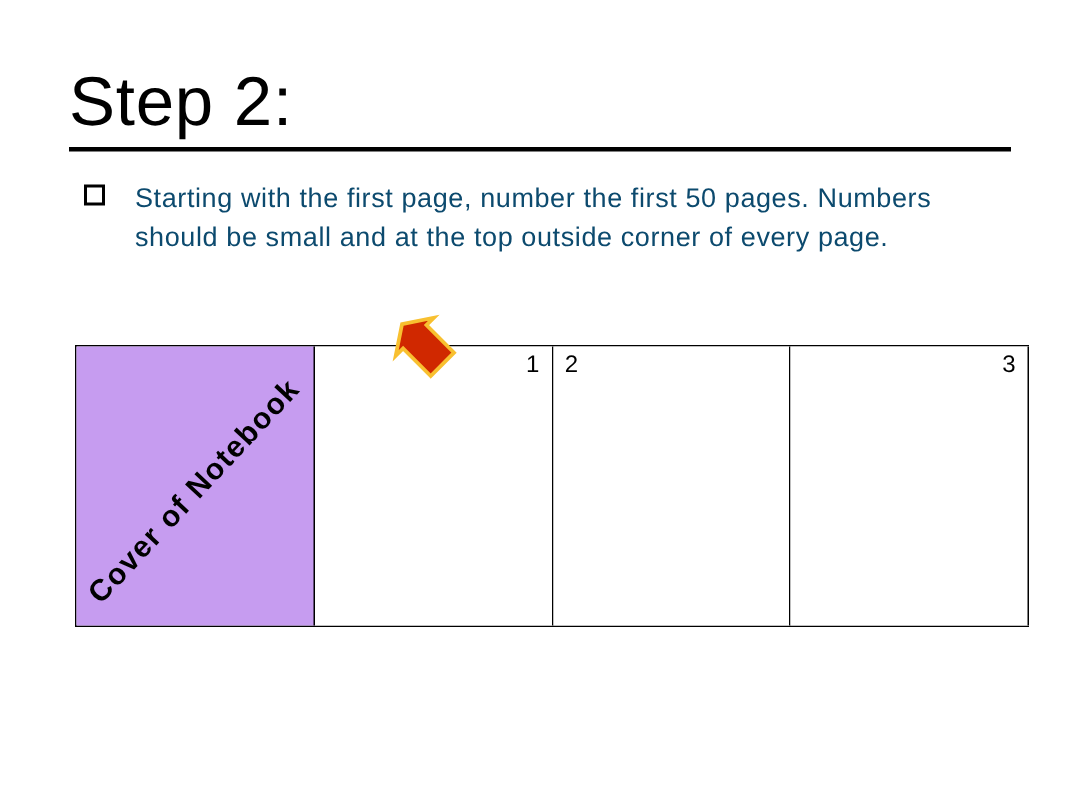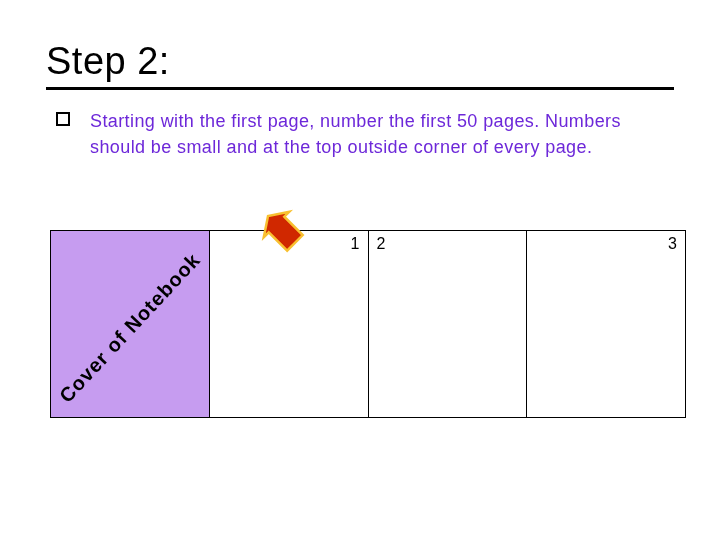--- a/index.html
+++ b/index.html
@@ -11,21 +11,21 @@
     font-family: Verdana, Geneva, sans-serif;
     position: relative;
   }
   .slide {
     width: 720px;
     height: 540px;
     position: relative;
     padding: 40px 46px 0 46px;
   }
   .title {
-    font-size: 38px;
+    font-size: 46px;
     font-weight: 400;
     margin: 0 0 4px 0;
     letter-spacing: 0.5px;
     color: #000;
   }
   .title-rule {
     border: none;
     border-top: 3px solid #000;
     margin: 0 0 18px 0;
     width: 100%;
@@ -42,21 +42,21 @@
     height: 14px;
     border: 2px solid #000;
     flex: 0 0 auto;
     margin-top: 4px;
     background: #fff;
   }
   .bullet-text {
     font-size: 18px;
     line-height: 1.45;
     letter-spacing: 0.4px;
-    color: #6d28d9;
+    color: #0c4a6e;
   }
   .book-area {
     position: absolute;
     left: 50px;
     top: 230px;
     right: 34px;
     height: 188px;
   }
   .pages-row {
     position: absolute;

